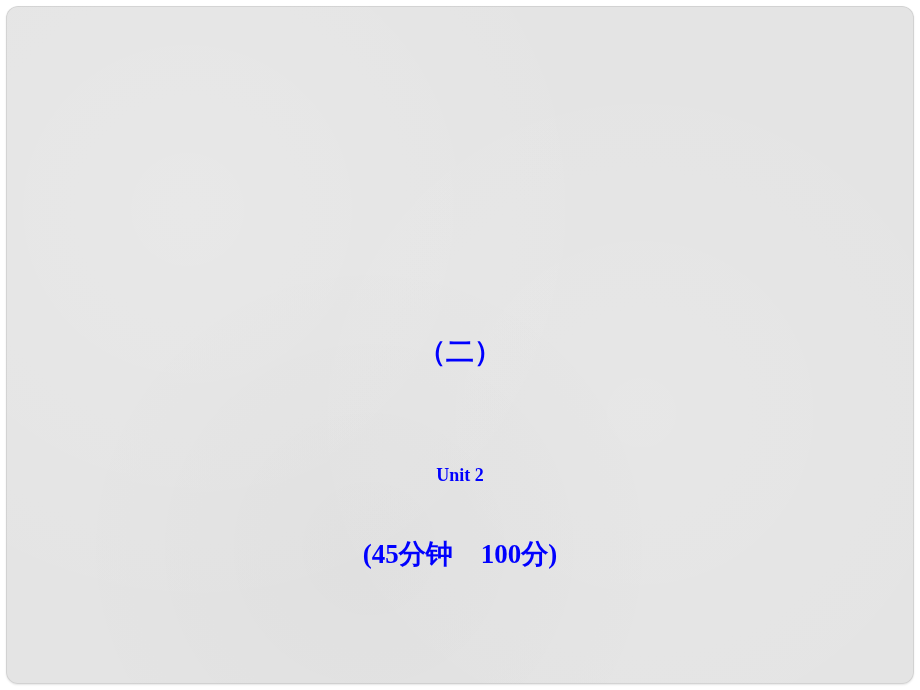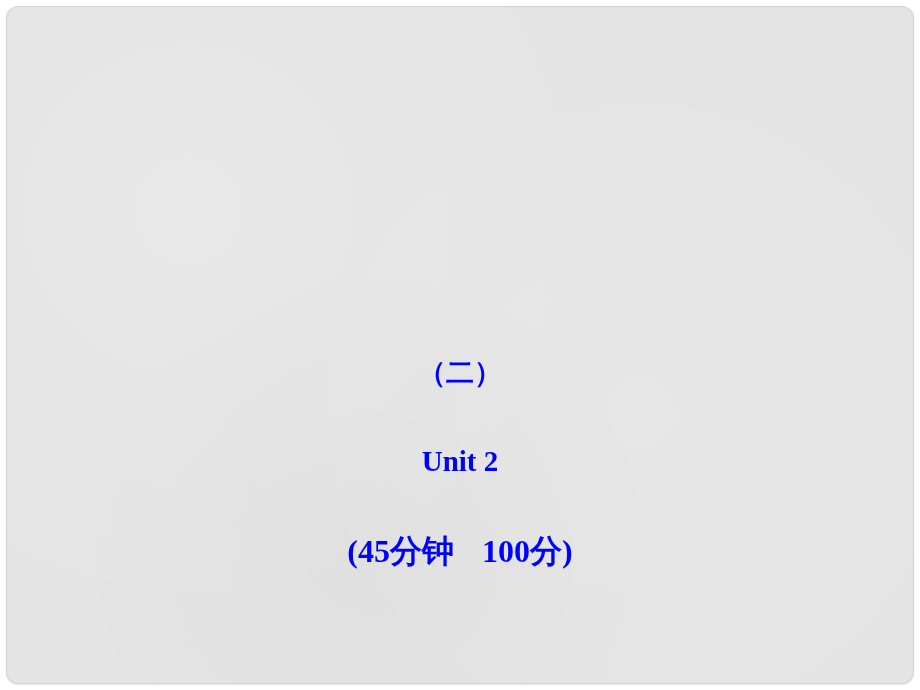--- a/index.html
+++ b/index.html
@@ -44,27 +44,28 @@
       line-height: 1.4;
     }
     
     .line-1 {
       font-size: 28px;
       margin-bottom: 48px;
       font-family: "SimSun", "宋体", serif;
     }
     
     .line-2 {
-      font-size: 29px;
+      font-size: 18px;
       margin-bottom: 48px;
       font-family: "Times New Roman", serif;
+      margin-top: 44px;
     }
     
     .line-3 {
-      font-size: 32px;
+      font-size: 27px;
       font-family: "Times New Roman", "SimSun", serif;
     }
     
     .spacer {
       display: inline-block;
       width: 28px;
     }
   </style>
 </head>
 <body>

